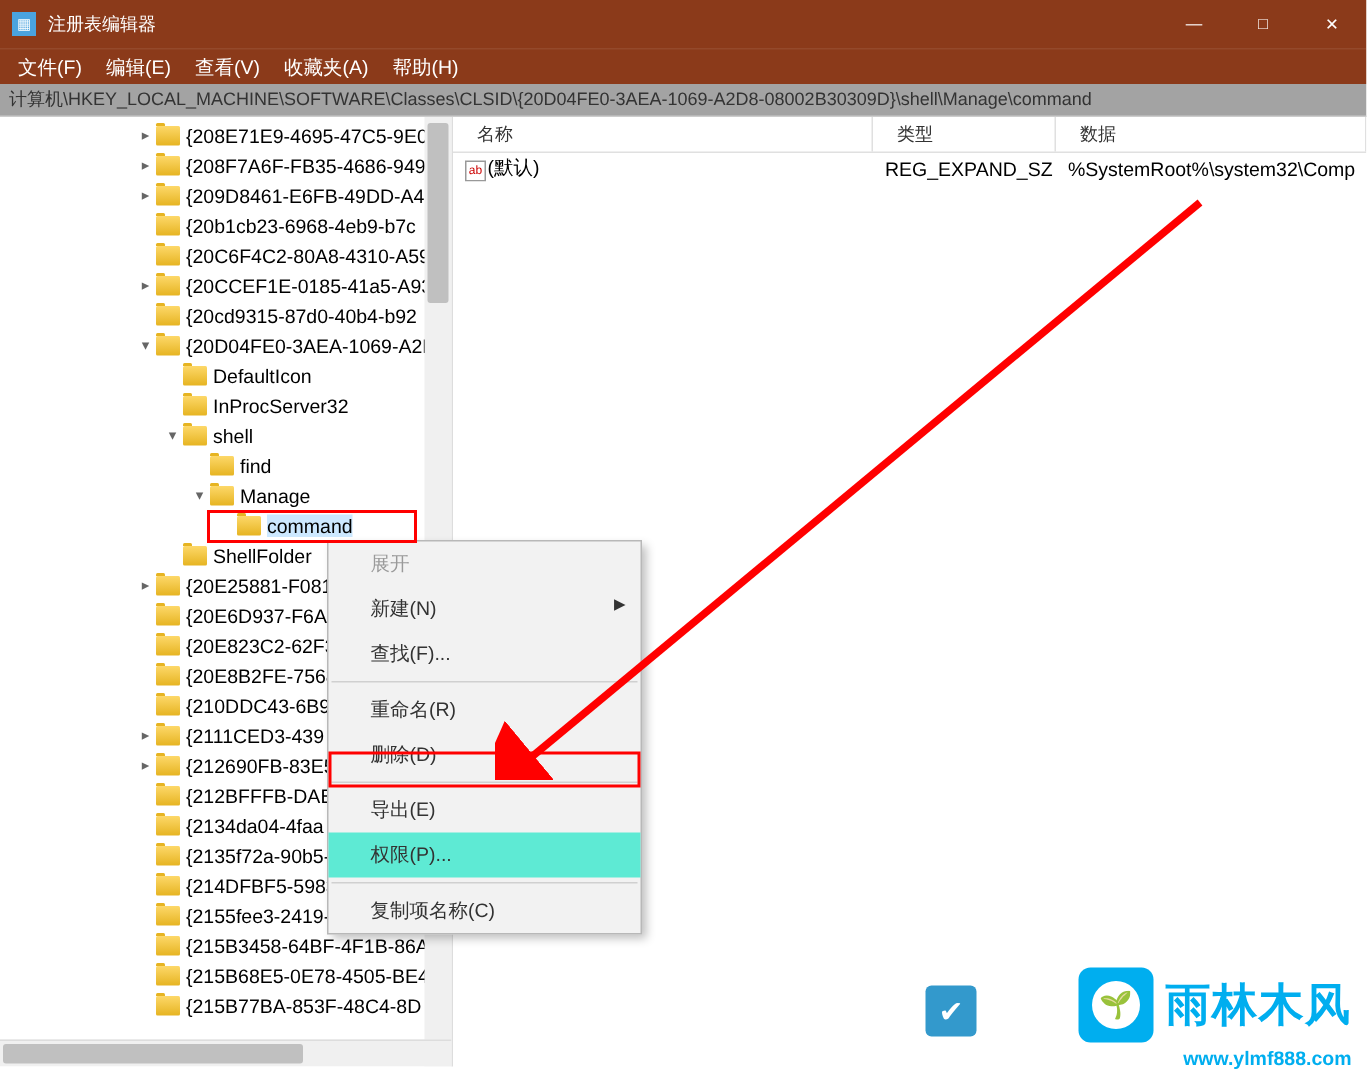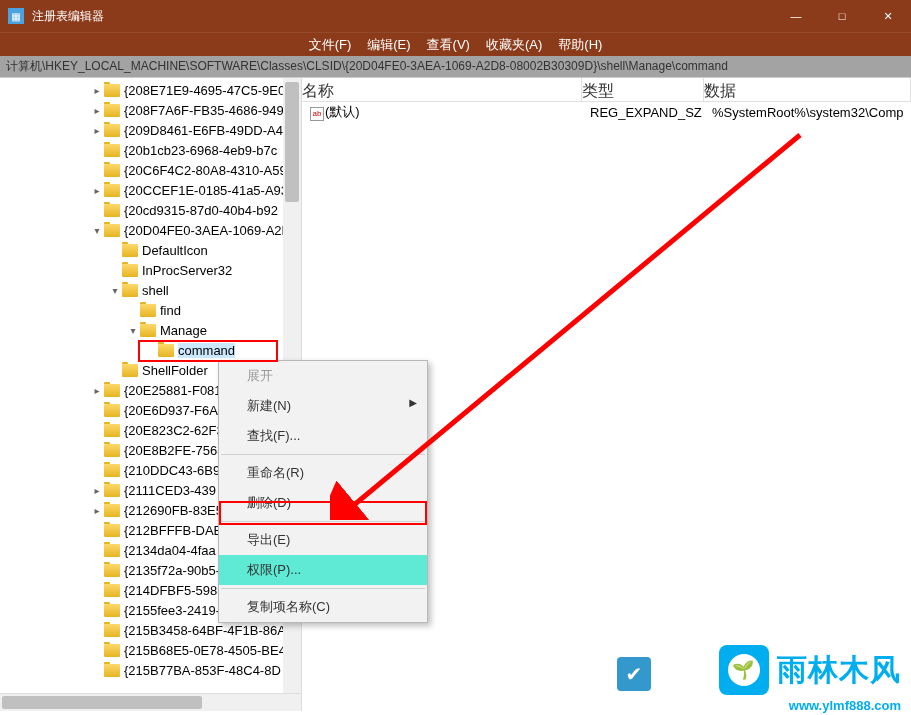--- a/index.html
+++ b/index.html
@@ -4,41 +4,41 @@
 <style>
 * { margin: 0; padding: 0; box-sizing: border-box; font-family: "Microsoft YaHei", sans-serif; }
 body { width: 911px; height: 715px; background: #fff; overflow: hidden; position: relative; }
 
 .titlebar { background: #8B3A1A; height: 32px; display: flex; align-items: center; padding: 0 0 0 8px; color: #fff; }
 .titlebar .app-icon { width: 16px; height: 16px; background: #4aa3df; margin-right: 8px; display: flex; align-items: center; justify-content: center; font-size: 10px; }
 .titlebar .title { font-size: 12px; flex: 1; }
 .titlebar .win-controls { display: flex; }
 .titlebar .win-btn { width: 46px; height: 32px; display: flex; align-items: center; justify-content: center; font-size: 11px; }
 
-.menubar { background: #8B3A1A; height: 24px; display: flex; align-items: center; padding: 0 4px; color: #fff; border-top: 1px solid rgba(255,255,255,0.08); justify-content: center; }
+.menubar { background: #8B3A1A; height: 24px; display: flex; align-items: center; padding: 0 4px; color: #fff; border-top: 1px solid rgba(255,255,255,0.08); }
 .menubar .menu-item { padding: 2px 8px; font-size: 13px; cursor: default; }
 
 .addressbar { height: 22px; border-bottom: 1px solid #ccc; display: flex; align-items: center; padding: 0 6px; font-size: 12px; color: #333; background: #a3a3a3; white-space: nowrap; overflow: hidden; }
 
 .content { display: flex; height: calc(715px - 32px - 24px - 22px - 4px); }
 
 .tree-pane { width: 302px; border-right: 1px solid #ddd; overflow: hidden; position: relative; background: #fff; }
 .tree-scroll { position: absolute; right: 0; top: 0; bottom: 0; width: 18px; background: #f0f0f0; }
 .tree-scroll .thumb { position: absolute; left: 2px; right: 2px; top: 4px; height: 120px; background: #c0c0c0; border-radius: 2px; }
 .tree { font-size: 13px; padding: 2px 0; }
 .tree-item { display: flex; align-items: center; height: 20px; white-space: nowrap; cursor: default; }
 .tree-item .expander { width: 14px; text-align: center; font-size: 10px; color: #666; }
 .tree-item .folder { width: 16px; height: 13px; background: linear-gradient(#FDD869, #E6B422); border-radius: 1px; margin-right: 4px; position: relative; }
 .tree-item .folder::before { content: ""; position: absolute; top: -2px; left: 0; width: 6px; height: 2px; background: #E6B422; border-radius: 1px 1px 0 0; }
 .tree-item.selected .label { background: #cce8ff; }
 .indent-bars { display: inline-block; width: 18px; border-left: none; }
 
 .list-pane { flex: 1; overflow: hidden; font-size: 13px; position: relative; }
 .list-header { display: flex; border-bottom: 1px solid #e0e0e0; height: 24px; }
-.list-header .col { padding: 3px 0; border-right: 1px solid #e0e0e0; font-size: 16px; color: #333; }
+.list-header .col { padding: 3px 16px; border-right: 1px solid #e0e0e0; font-size: 12px; color: #333; }
 .list-row { display: flex; height: 20px; align-items: center; }
 .list-row .cell { padding: 0 8px; white-space: nowrap; overflow: hidden; }
 .ab-icon { width: 14px; height: 14px; background: #fff; border: 1px solid #999; font-size: 8px; color: #c00; display: inline-flex; align-items: center; justify-content: center; margin-right: 1px; }
 
 .context-menu { position: absolute; left: 218px; top: 360px; width: 210px; background: #f2f2f2; border: 1px solid #b8b8b8; box-shadow: 3px 3px 6px rgba(0,0,0,0.25); font-size: 13px; z-index: 10; }
 .context-menu .cm-item { padding: 6px 28px 6px 28px; position: relative; color: #333; }
 .context-menu .cm-item.disabled { color: #9a9a9a; }
 .context-menu .cm-item.highlight { background: #5eead4; }
 .context-menu .cm-sep { height: 1px; background: #d0d0d0; margin: 3px 2px; }
 .context-menu .cm-item .arrow { position: absolute; right: 10px; top: 6px; font-size: 10px; }

